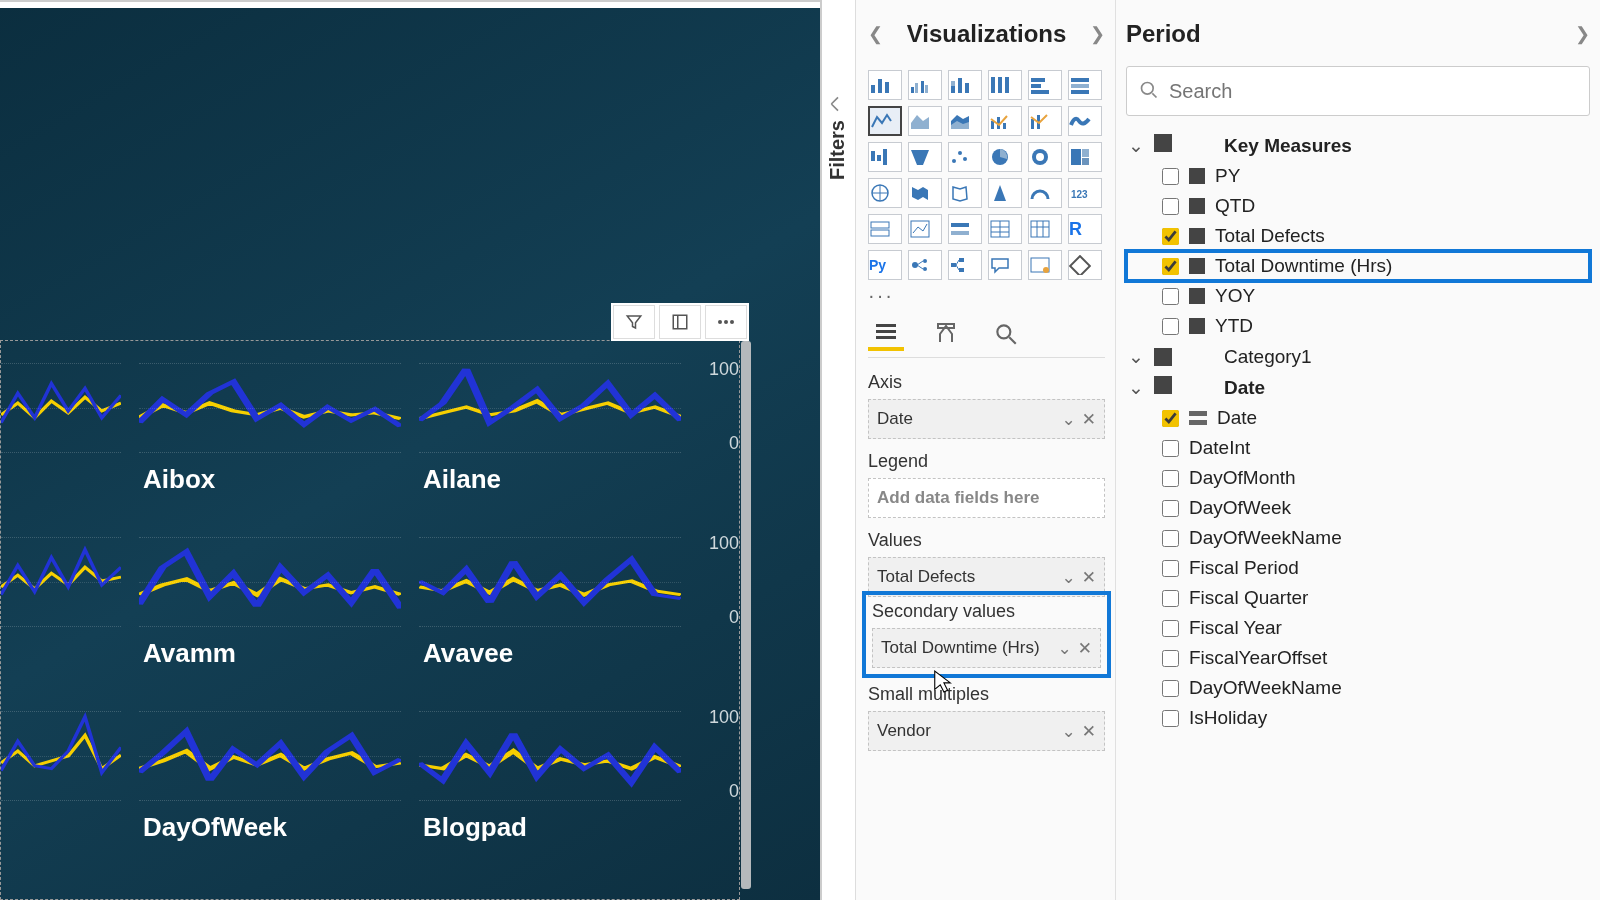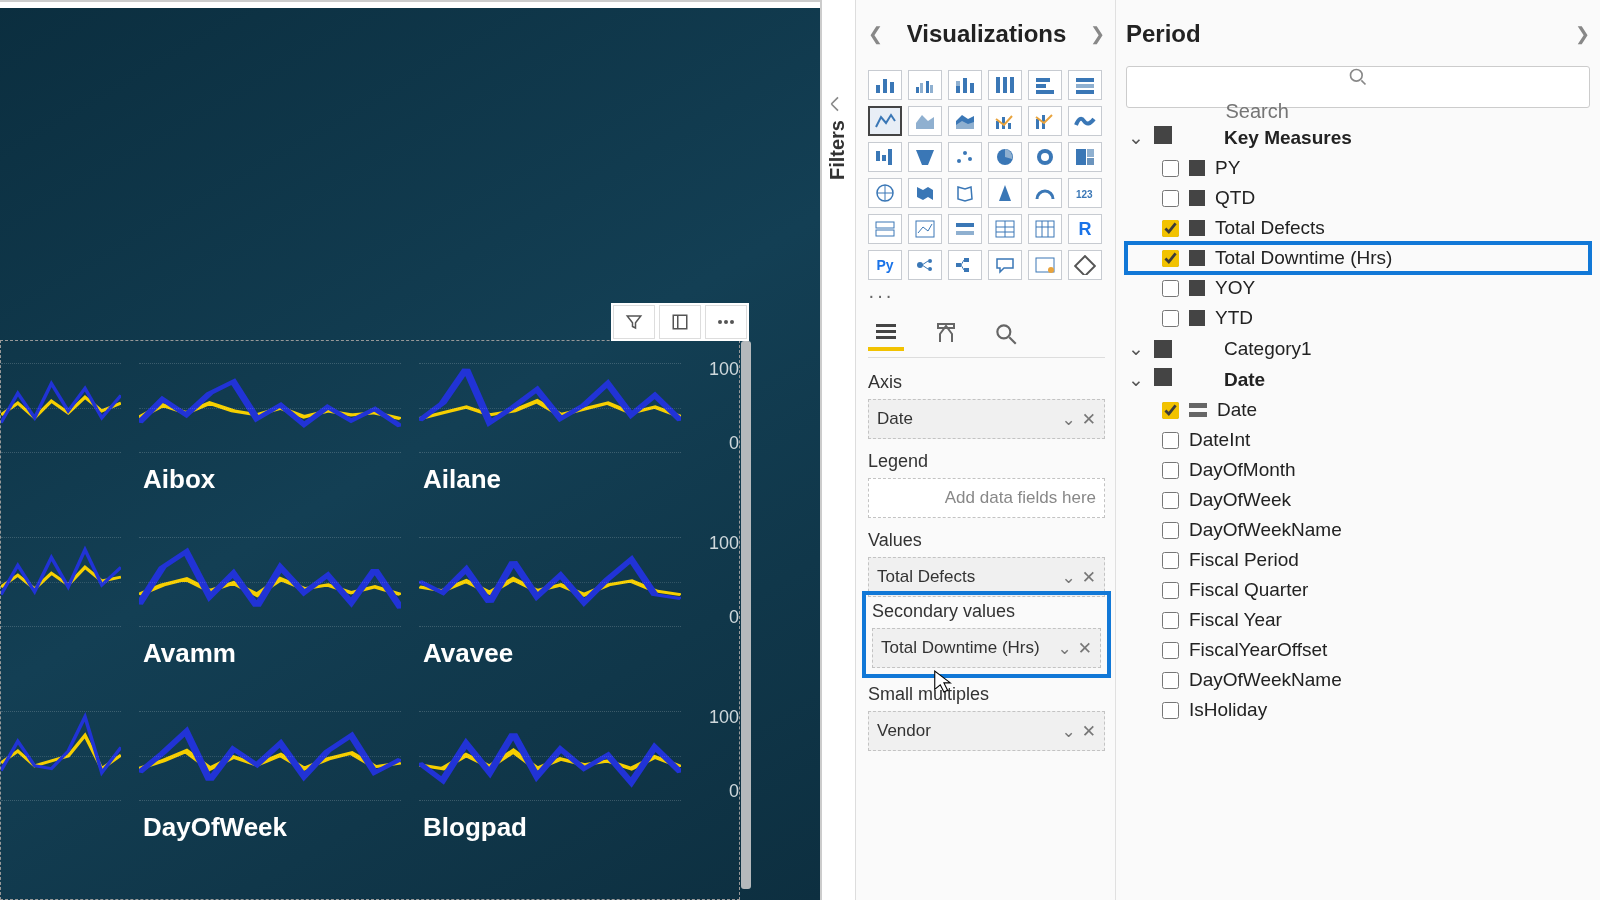--- a/index.html
+++ b/index.html
@@ -119,21 +119,21 @@
   .chev { color:#888; font-size:18px; }
   .gallery {
     display:grid;
     grid-template-columns: repeat(6, 34px);
     gap: 6px;
     margin-top: 10px;
   }
   .gallery .g {
     width:34px; height:30px; border:1px solid #c7cbd1;
     background:#fff;
-    display:flex; align-items:center; justify-content:center;
+    display:flex; align-items:center; justify-content:flex-start;
     font-size:11px; color:#3a77b6; font-weight:700;
   }
   .gallery .g.sel { border:2px solid #444; background:#e8eef6; }
   .gallery .g.R { color:#1a73e8; font-size:18px; }
   .gallery .g.Py { color:#1a73e8; font-size:14px; }
   .g svg { width:22px; height:20px; }
   .gal-more { margin:4px 0 10px; font-size:20px; color:#666; letter-spacing:2px; }
   .tabs-row {
     display:flex; gap:24px; align-items:center;
     border-bottom:1px solid #ddd; padding-bottom:6px;
@@ -145,34 +145,34 @@
   .wells { margin-top:14px; }
   .well-label { font-size:18px; color:#333; margin-top:12px; margin-bottom:6px; }
   .well {
     border:1px dashed #c3c3c3;
     background:#f0f0f0;
     height:40px;
     display:flex; align-items:center; justify-content:space-between;
     padding:0 8px;
     font-size:17px; color:#333;
   }
-  .well.empty { background:#fff; color:#888; justify-content:flex-end; }
+  .well.empty { background:#fff; color:#888; justify-content:flex-start;font-weight:bold; }
   .well .ctrls { display:flex; gap:6px; color:#777; }
   .hl-blue { outline:4px solid #1178d7; outline-offset:2px; padding:4px; }
   
   .fields-pane {
     flex:1;
     background:#fafafa;
     padding: 8px 10px 0 10px;
     overflow:hidden;
   }
   .search {
     display:flex; align-items:center; gap:10px;
     border:1px solid #ccc; border-radius:3px;
-    height:42px; padding:0 12px; margin-top:6px; background:#fff;flex-direction:column;
+    height:50px; padding:0 12px; margin-top:6px; background:#fff;
   }
   .search input { border:none; outline:none; font-size:20px; flex:1; background:transparent; color:#666; }
   .tree { margin-top:14px; font-size:19px; }
   .node {
     display:flex; align-items:center; gap:8px;
     padding:4px 0;
   }
   .node .exp { width:20px; text-align:center; color:#555; }
   .node .tbl-icon {
     width:18px; height:18px; background:#444;

